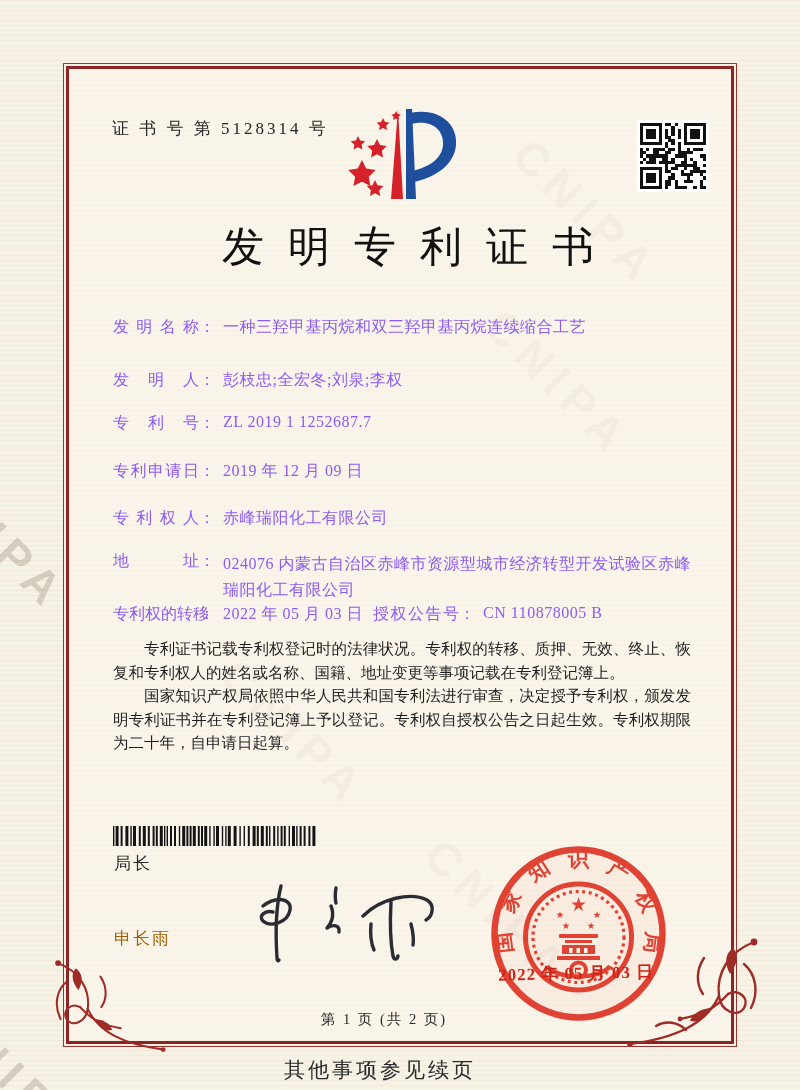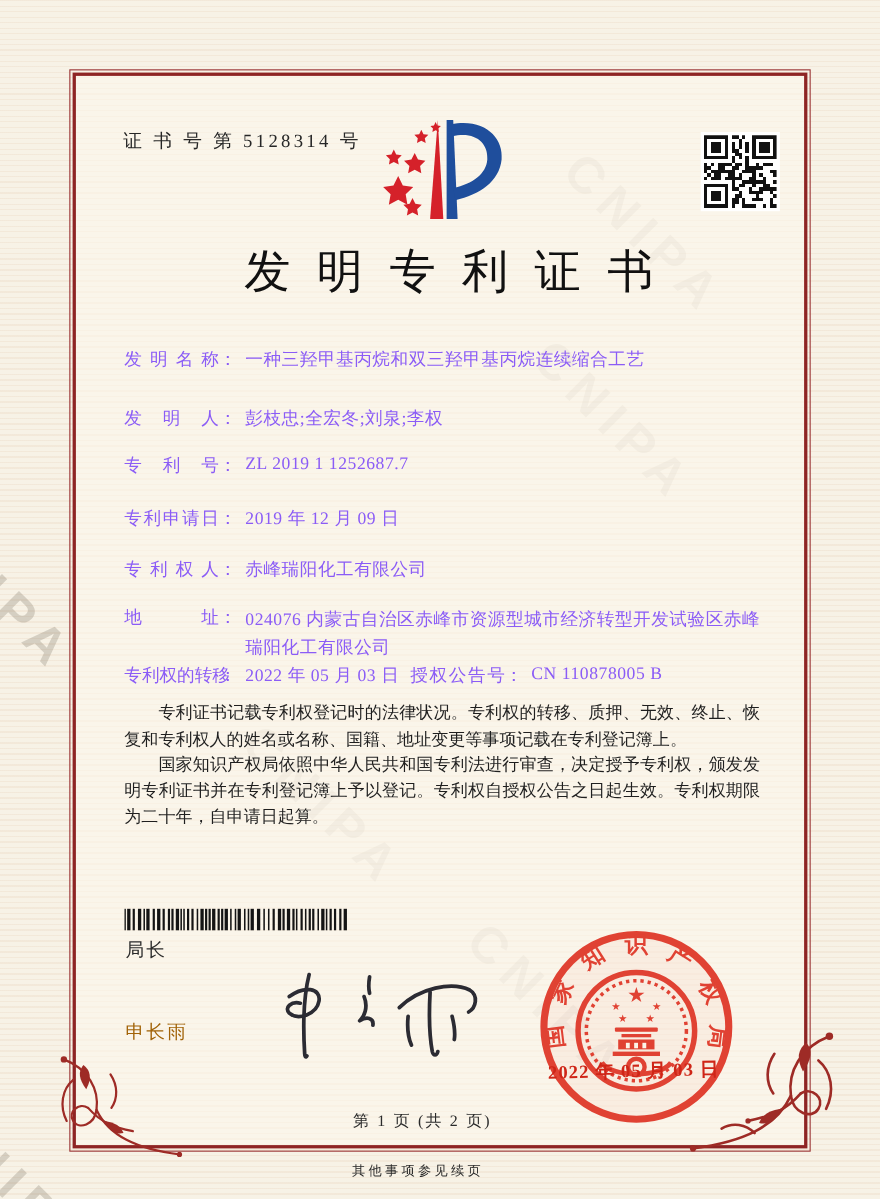--- a/index.html
+++ b/index.html
@@ -47,21 +47,21 @@
   .signer-title{position:absolute;left:114px;top:852px;font-size:17px;color:#2a2a2a;letter-spacing:2px;}
   .signer-name{position:absolute;left:114px;top:927px;font-size:17px;color:#a16207;letter-spacing:2px;}
   .signature{position:absolute;left:243px;top:872px;width:200px;height:92px;}
   .seal{position:absolute;left:489px;top:844px;width:179px;height:179px;z-index:5;opacity:0.93;}
   .seal-date{position:absolute;left:498px;top:962px;z-index:6;font-size:17px;font-weight:bold;
       color:#cf2517;letter-spacing:1px;white-space:nowrap;transform:rotate(-1.2deg);}
   .orn{position:absolute;z-index:4;}
   .orn-br{left:612px;top:936px;width:152px;height:118px;}
   .orn-bl{left:38px;top:958px;width:152px;height:100px;transform:scaleX(-1);}
   .page-no{position:absolute;left:0;top:1010px;width:768px;text-align:center;font-size:14.5px;color:#2a2a2a;letter-spacing:2px;}
-  .cont-note{position:absolute;left:0;top:1056px;width:760px;text-align:center;font-size:12px;color:#2a2a2a;letter-spacing:3px;z-index:3;}
+  .cont-note{position:absolute;left:0;top:1056px;width:760px;text-align:center;font-size:21px;color:#2a2a2a;letter-spacing:3px;z-index:3;}
 </style>
 </head>
 <body>
 
 <div class="page">
 
   <div class="wm wm1 dark">CNIPA</div>
   <div class="wm wm2">CNIPA</div>
   <div class="wm wm3">CNIPA</div>
   <div class="wm wm4 dark">CNIPA</div>

